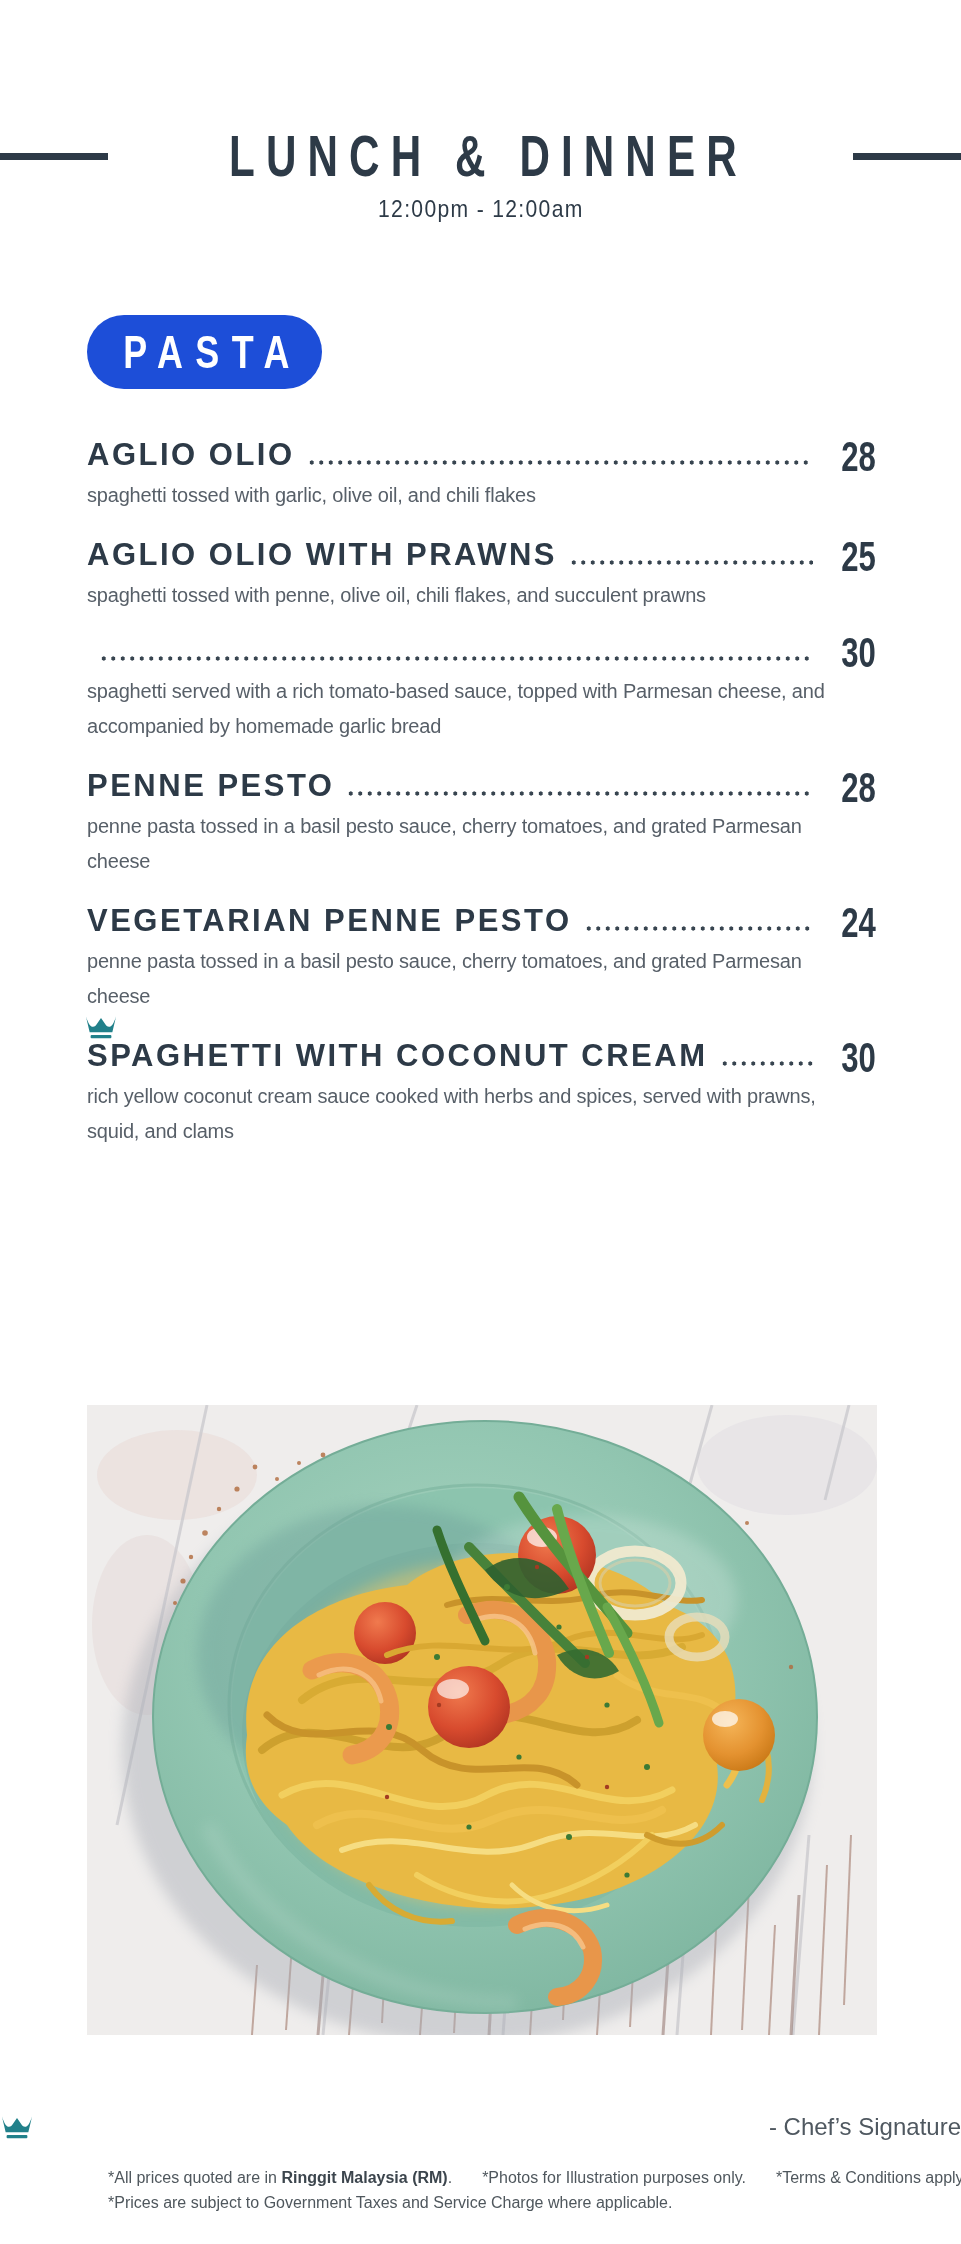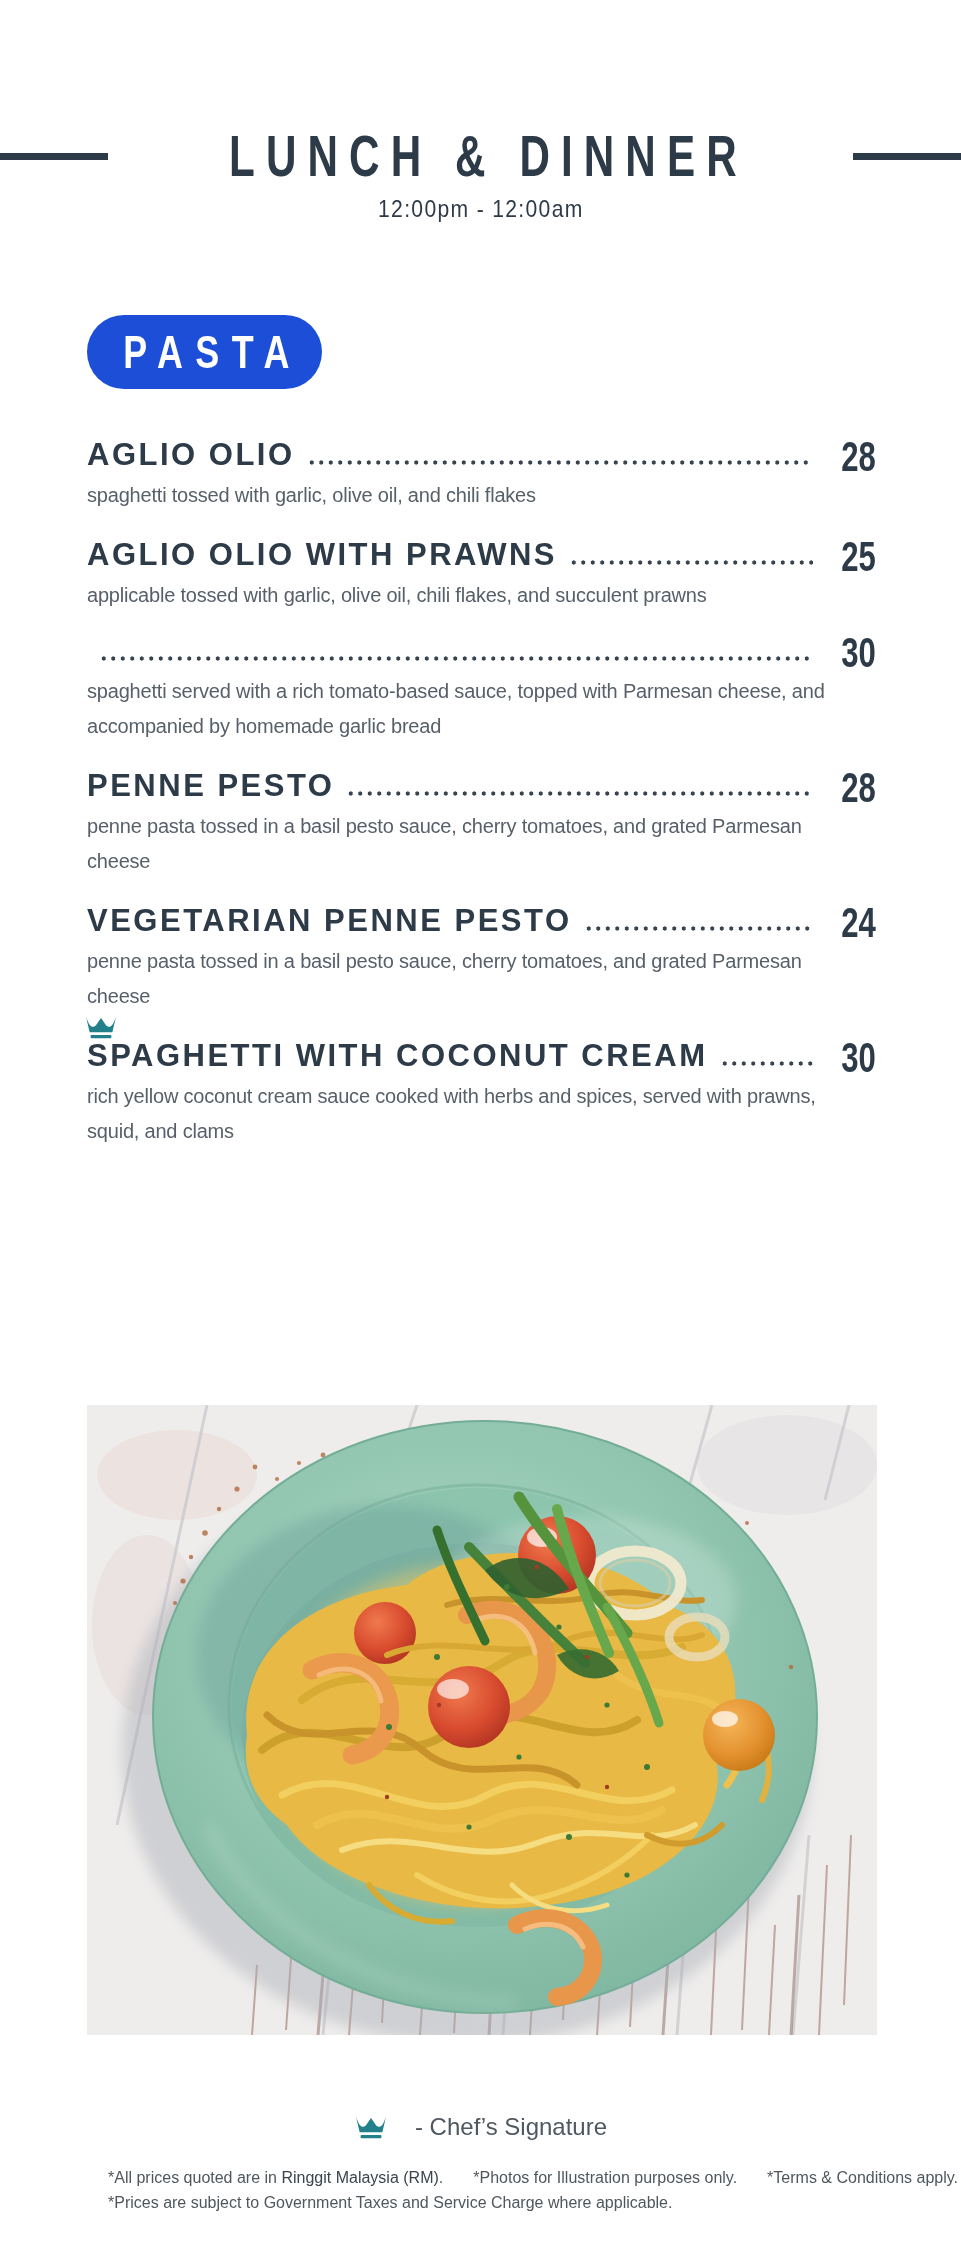--- a/index.html
+++ b/index.html
@@ -34,27 +34,27 @@
     background-size:9.5px 5px;background-repeat:repeat-x;background-position:0 50%;}
   .price{display:inline-block;font-size:42px;font-weight:700;line-height:36px;color:#2d3a47;
     transform:scaleX(.74);transform-origin:right bottom;}
   .item-desc{margin-top:3px;width:772px;font-size:20px;letter-spacing:-0.2px;line-height:35px;color:#575f68;}
   .crown-mark{position:absolute;left:-3px;top:-22px;width:34px;height:27px;}
 
   
   .photo{margin:256px 0 0 87px;width:790px;height:630px;line-height:0;}
 
   
-  .legend{margin-top:78px;display:flex;align-items:center;justify-content:center;gap:27px;}
+  .legend{margin-top:78px;display:flex;align-items:center;justify-content:space-between;gap:27px;}
   .legend svg{width:34px;height:27px;}
   .legend-text{font-size:24px;color:#4f5860;}
   .fineprint{margin:24px 0 0 108px;width:780px;font-size:16px;color:#4f575d;line-height:25px;}
   .fp-line1{display:flex;gap:30px;white-space:nowrap;}
   .fp-it{}
-  .fp-up{font-style:normal;font-weight:400;color:#3c454d;}
+  .fp-up{font-style:normal;font-weight:700;color:#3c454d;}
 </style>
 </head>
 <body>
 
 <div class="page">
 
   <div class="header">
     <div class="header-row">
       <div class="hline"></div>
       <div class="header-title">LUNCH &amp; DINNER</div>
@@ -79,21 +79,21 @@
       </div>
       <div class="item-desc">spaghetti tossed with garlic, olive oil, and chili flakes</div>
     </div>
 
     <div class="menu-item">
       <div class="item-head">
         <span class="item-name">AGLIO OLIO WITH PRAWNS</span>
         <span class="dots"></span>
         <span class="price">25</span>
       </div>
-      <div class="item-desc">applicable tossed with garlic, olive oil, chili flakes, and succulent prawns</div>
+      <div class="item-desc">spaghetti tossed with penne, olive oil, chili flakes, and succulent prawns</div>
     </div>
 
     <div class="menu-item">
       <div class="item-head">
         <span class="dots"></span>
         <span class="price">30</span>
       </div>
       <div class="item-desc">spaghetti served with a rich tomato-based sauce, topped with Parmesan cheese, and accompanied by homemade garlic bread</div>
     </div>
 

